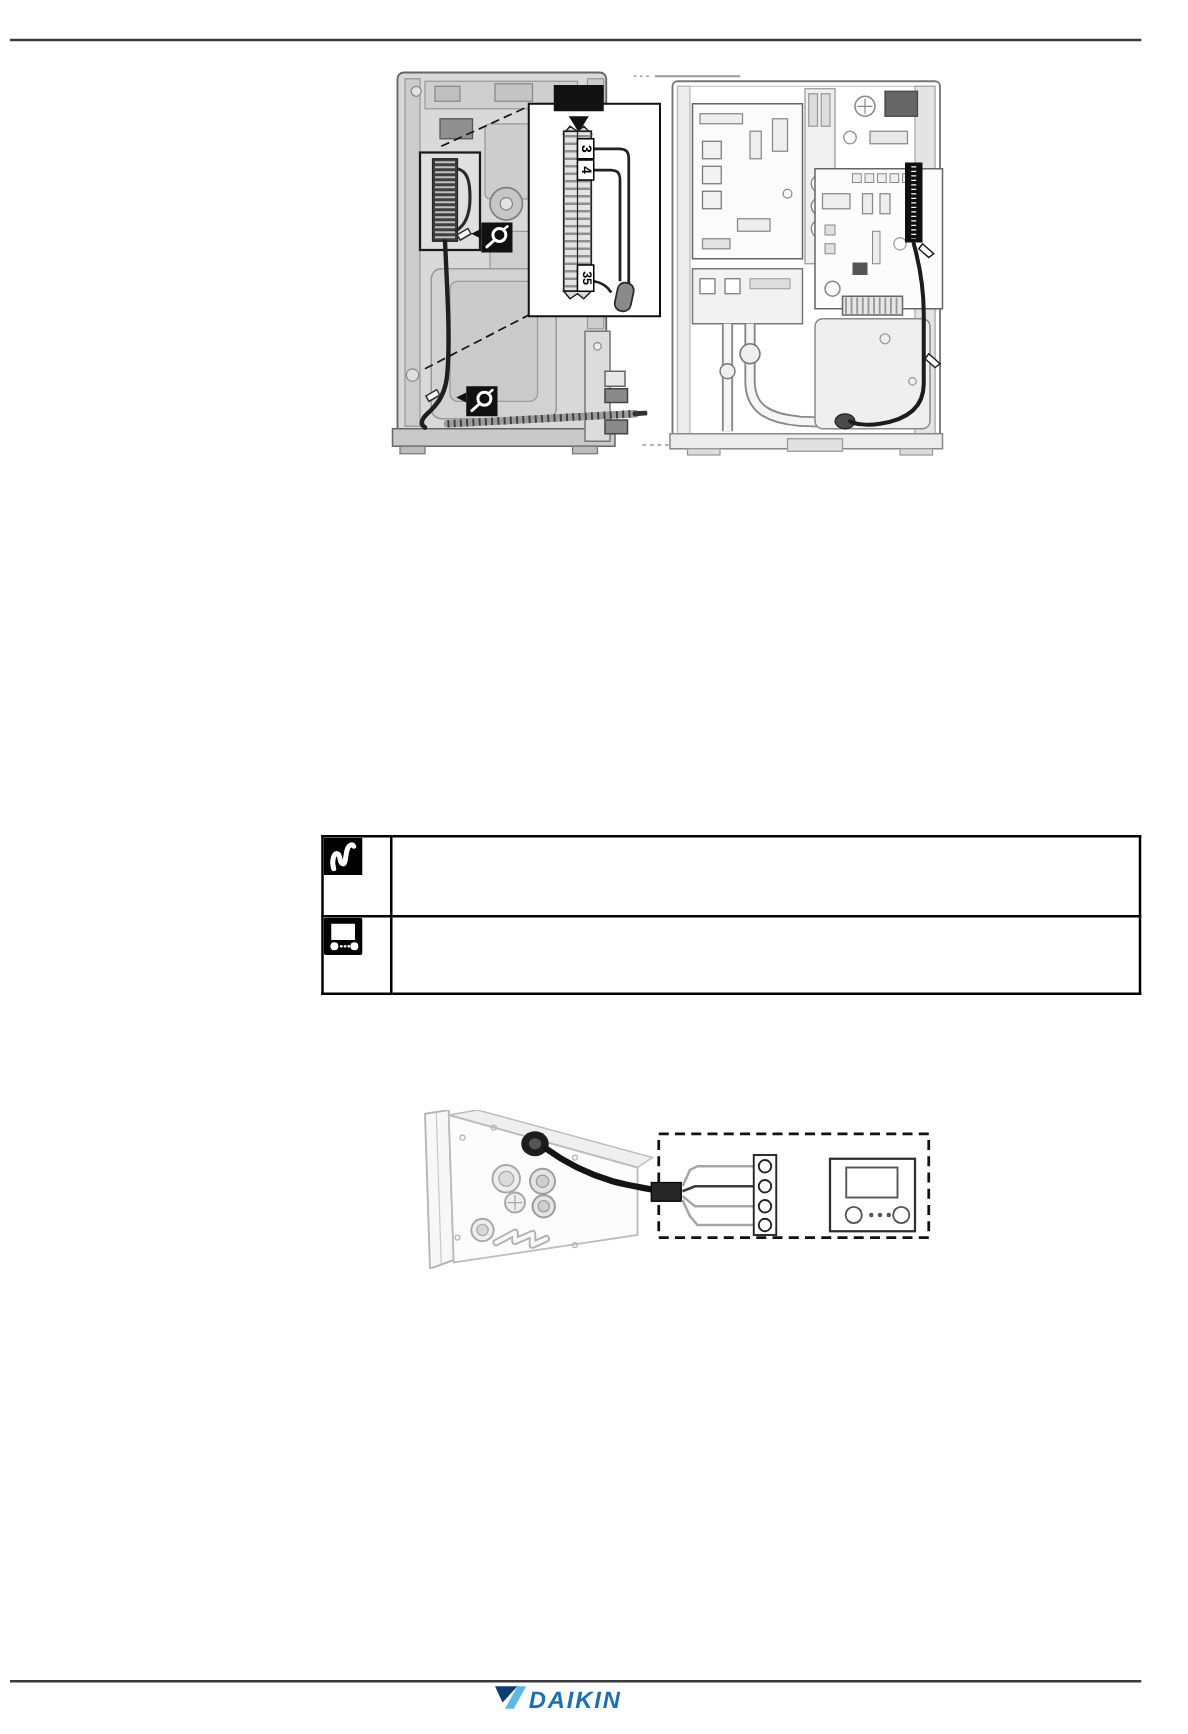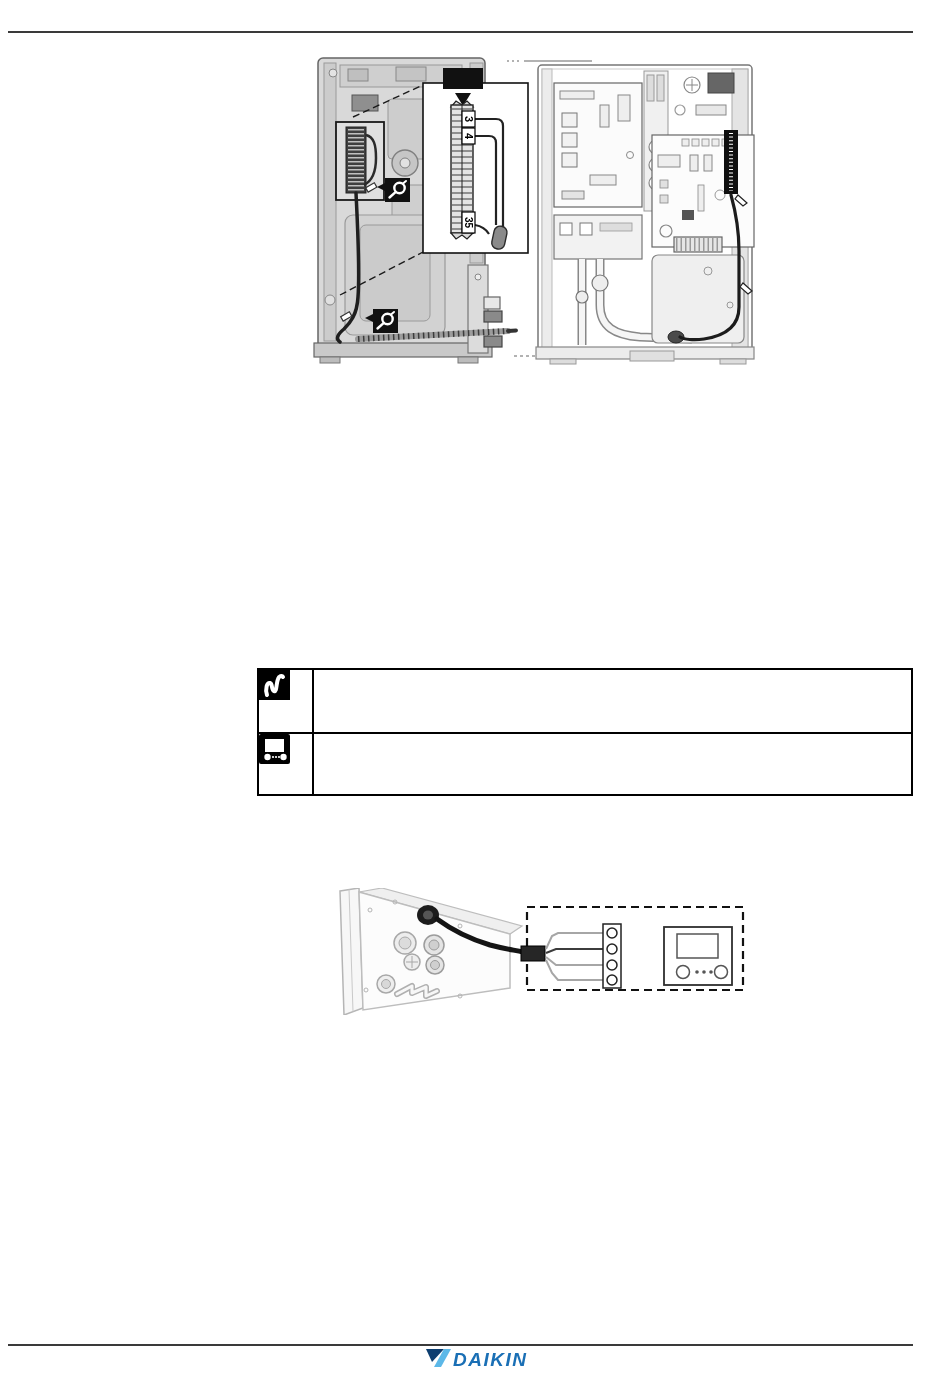--- a/index.html
+++ b/index.html
@@ -33,21 +33,21 @@
   }
   table.info-table td {
     border: 2px solid #000000;
     vertical-align: top;
     padding: 0;
   }
   td.icon-cell { width: 55px; padding: 6px 0 0 11px; }
   tr.row-1 { height: 64px; }
   tr.row-2 { height: 62px; }
   .pictogram { display: block; }
-  .logo-wrap { position: absolute; left: 424px; top: 1346px; }
+  .logo-wrap { position: absolute; left: 394px; top: 1346px; }
 </style>
 </head>
 <body>
 
 <div class="page">
 
   <div class="rule rule-top"></div>
 
   <svg class="fig-top" viewBox="0 0 460 312" xmlns="http://www.w3.org/2000/svg">
 

